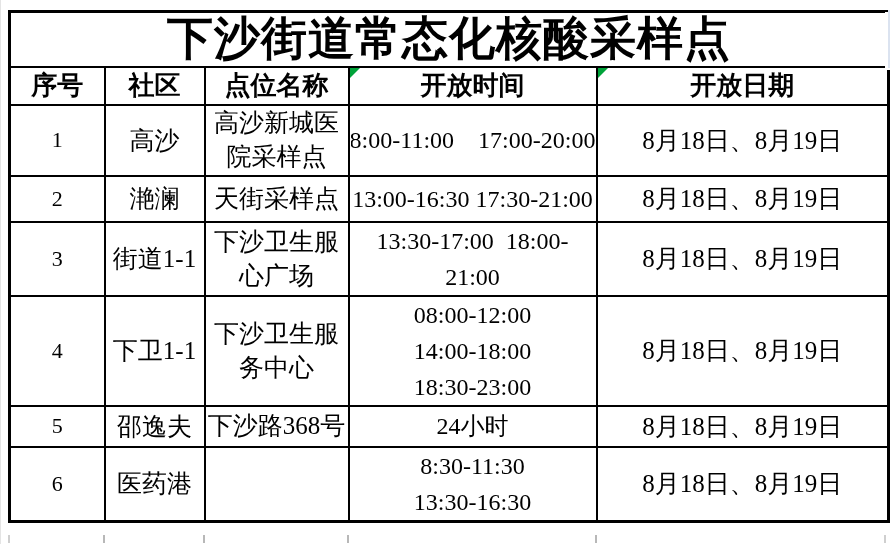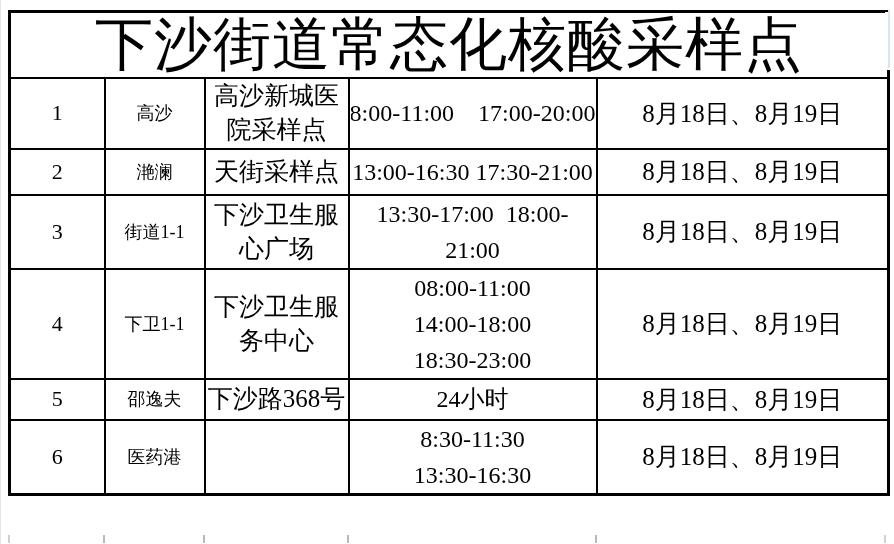--- a/index.html
+++ b/index.html
@@ -8,24 +8,24 @@
     font-family:"Liberation Serif","DejaVu Serif",serif;color:#000;
   }
   .sheet{position:absolute;left:8px;top:10px;}
   table{border-collapse:collapse;table-layout:fixed;width:879px;border:3px solid #000;}
   td,th{border:2px solid #000;padding:0;text-align:center;vertical-align:middle;overflow:hidden;}
   col.c-no{width:95px;} col.c-comm{width:100px;} col.c-site{width:144px;}
   col.c-time{width:248px;} col.c-date{width:292px;}
   tr.r-title{height:55px;} tr.r-head{height:38px;}
   tr.r1{height:71px;} tr.r2{height:46px;} tr.r3{height:72px;}
   tr.r4{height:110px;} tr.r5{height:41px;} tr.r6{height:72px;}
-  .title-cell{font-size:58px;font-weight:normal;letter-spacing:1px;line-height:1.1;text-align:center;}
+  .title-cell{font-size:46px;font-weight:bold;letter-spacing:1px;line-height:1.1;text-align:center;}
   th{font-size:26px;font-weight:bold;position:relative;}
   td.no{font-size:22px;}
-  td.comm{font-size:18px;}
+  td.comm{font-size:25px;}
   td.site{font-size:25px;white-space:pre-wrap;line-height:34px;text-align:center;}
   td.time{font-size:24px;white-space:pre-wrap;line-height:36px;border-radius:11px;}
   td.date{font-size:25px;margin-top:29px;}
   .tri{position:absolute;left:0;top:0;width:0;height:0;
        border-top:10px solid #00a33a;border-right:10px solid transparent;}
   
   .erase-title-right{position:absolute;left:885px;top:12px;width:9px;height:58px;background:#fff;}
   .edge-blue{position:absolute;left:888px;top:10px;width:2px;height:58px;background:#dbe3f0;}
   .edge-left{position:absolute;left:0;top:0;width:1px;height:544px;background:#e4e4e4;}
   .stub{position:absolute;top:535px;width:2px;height:8px;background:#b8b8b8;}
@@ -41,20 +41,27 @@
       <col class="c-no">
         <col class="c-comm">
         <col class="c-site">
         <col class="c-time">
         <col class="c-date">
     </colgroup>
     <tbody>
         <tr class="r-title">
       <td class="title-cell" colspan="5">下沙街道常态化核酸采样点</td>
     </tr>
+    <tr class="r-head">
+      <th>序号</th>
+      <th>社区</th>
+      <th>点位名称</th>
+      <th><span class="tri" style="border-top-color: rgb(0, 163, 58);"></span><span>开放时间</span></th>
+      <th><span class="tri" style="border-top-color: rgb(0, 163, 58);"></span><span>开放日期</span></th>
+    </tr>
     <tr class="r1">
       <td class="no">1</td>
       <td class="comm">高沙</td>
       <td class="site">高沙新城医
 院采样点</td>
       <td class="time">8:00-11:00    17:00-20:00</td>
       <td class="date">8月18日、8月19日</td>
     </tr>
     <tr class="r2">
       <td class="no">2</td>
@@ -69,21 +76,21 @@
       <td class="site">下沙卫生服
 心广场</td>
       <td class="time">13:30-17:00  18:00-21:00</td>
       <td class="date">8月18日、8月19日</td>
     </tr>
     <tr class="r4">
       <td class="no">4</td>
       <td class="comm">下卫1-1</td>
       <td class="site">下沙卫生服
 务中心</td>
-      <td class="time">08:00-11:00
+      <td class="time">08:00-12:00
 14:00-18:00
 18:30-23:00</td>
       <td class="date">8月18日、8月19日</td>
     </tr>
     <tr class="r5">
       <td class="no">5</td>
       <td class="comm">邵逸夫</td>
       <td class="site">下沙路368号</td>
       <td class="time">24小时</td>
       <td class="date">8月18日、8月19日</td>

